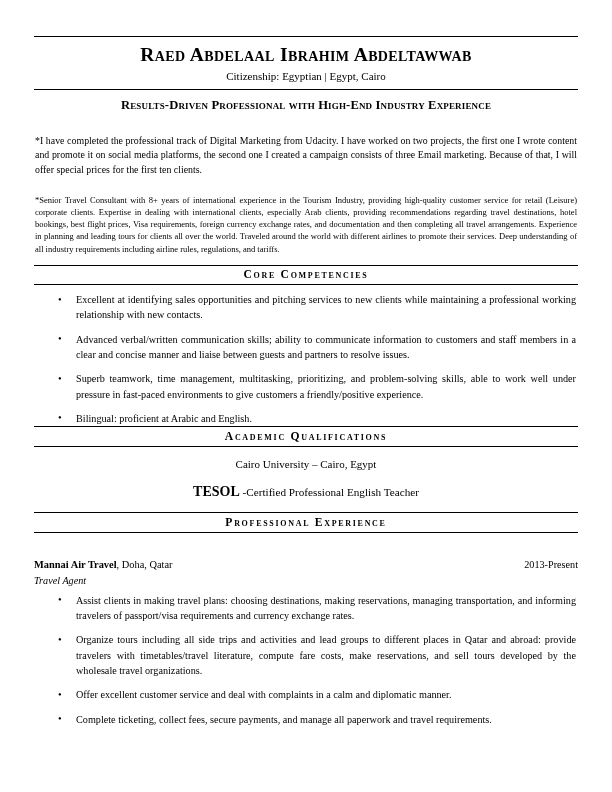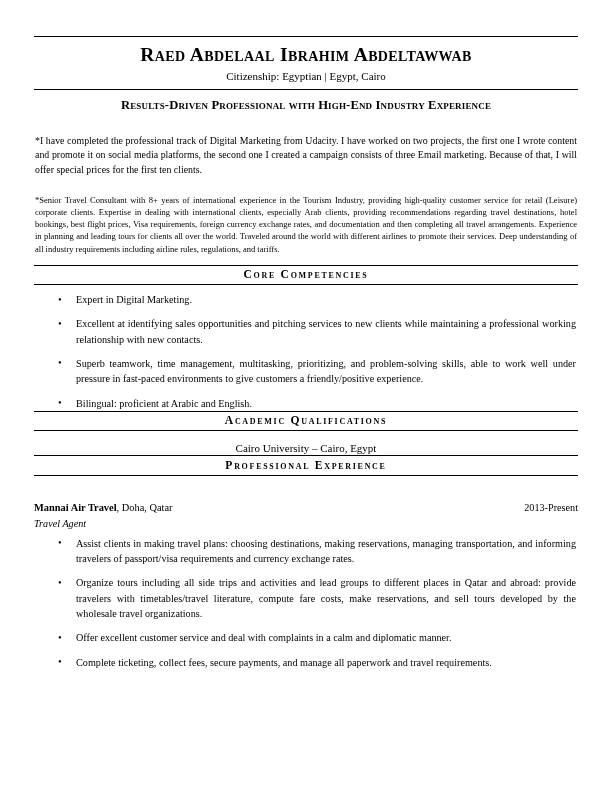--- a/index.html
+++ b/index.html
@@ -164,30 +164,31 @@
 
   <div class="tagline">Results-Driven Professional with High-End Industry Experience</div>
 
   <p class="summary-a">*I have completed the professional track of Digital Marketing from Udacity. I have worked on two projects, the first one I wrote content and promote it on social media platforms, the second one I created a campaign consists of three Email marketing. Because of that, I will offer special prices for the first ten clients.</p>
 
   <p class="summary-b">*Senior Travel Consultant with 8+ years of international experience in the Tourism Industry, providing high-quality customer service for retail (Leisure) corporate clients. Expertise in dealing with international clients, especially Arab clients, providing recommendations regarding travel destinations, hotel bookings, best flight prices, Visa requirements, foreign currency exchange rates, and documentation and then completing all travel arrangements. Experience in planning and leading tours for clients all over the world. Traveled around the world with different airlines to promote their services. Deep understanding of all industry requirements including airline rules, regulations, and tariffs.</p>
 
   <div class="section">Core Competencies</div>
 
   <ul class="bullets">
-    <li>Expert in Digital Marketing.</li>
     <li>Excellent at identifying sales opportunities and pitching services to new clients while maintaining a professional working relationship with new contacts.</li>
+    <li>Advanced verbal/written communication skills; ability to communicate information to customers and staff members in a clear and concise manner and liaise between guests and partners to resolve issues.</li>
     <li>Superb teamwork, time management, multitasking, prioritizing, and problem-solving skills, able to work well under pressure in fast-paced environments to give customers a friendly/positive experience.</li>
     <li>Bilingual: proficient at Arabic and English.</li>
   </ul>
 
   <div class="section">Academic Qualifications</div>
 
   <div class="edu">
     <div class="edu-school">Cairo University – Cairo, Egypt</div>
+    <div class="edu-cert"><span class="tesol">TESOL</span><span> -Certified Professional English Teacher</span></div>
   </div>
 
   <div class="section">Professional Experience</div>
 
   <div>
     <div class="job-head">
       <div class="job-left"><span class="company">Mannai Air Travel</span><span>, Doha, Qatar</span></div>
       <div class="job-dates">2013-Present</div>
     </div>
     <div class="job-title">Travel Agent</div>

